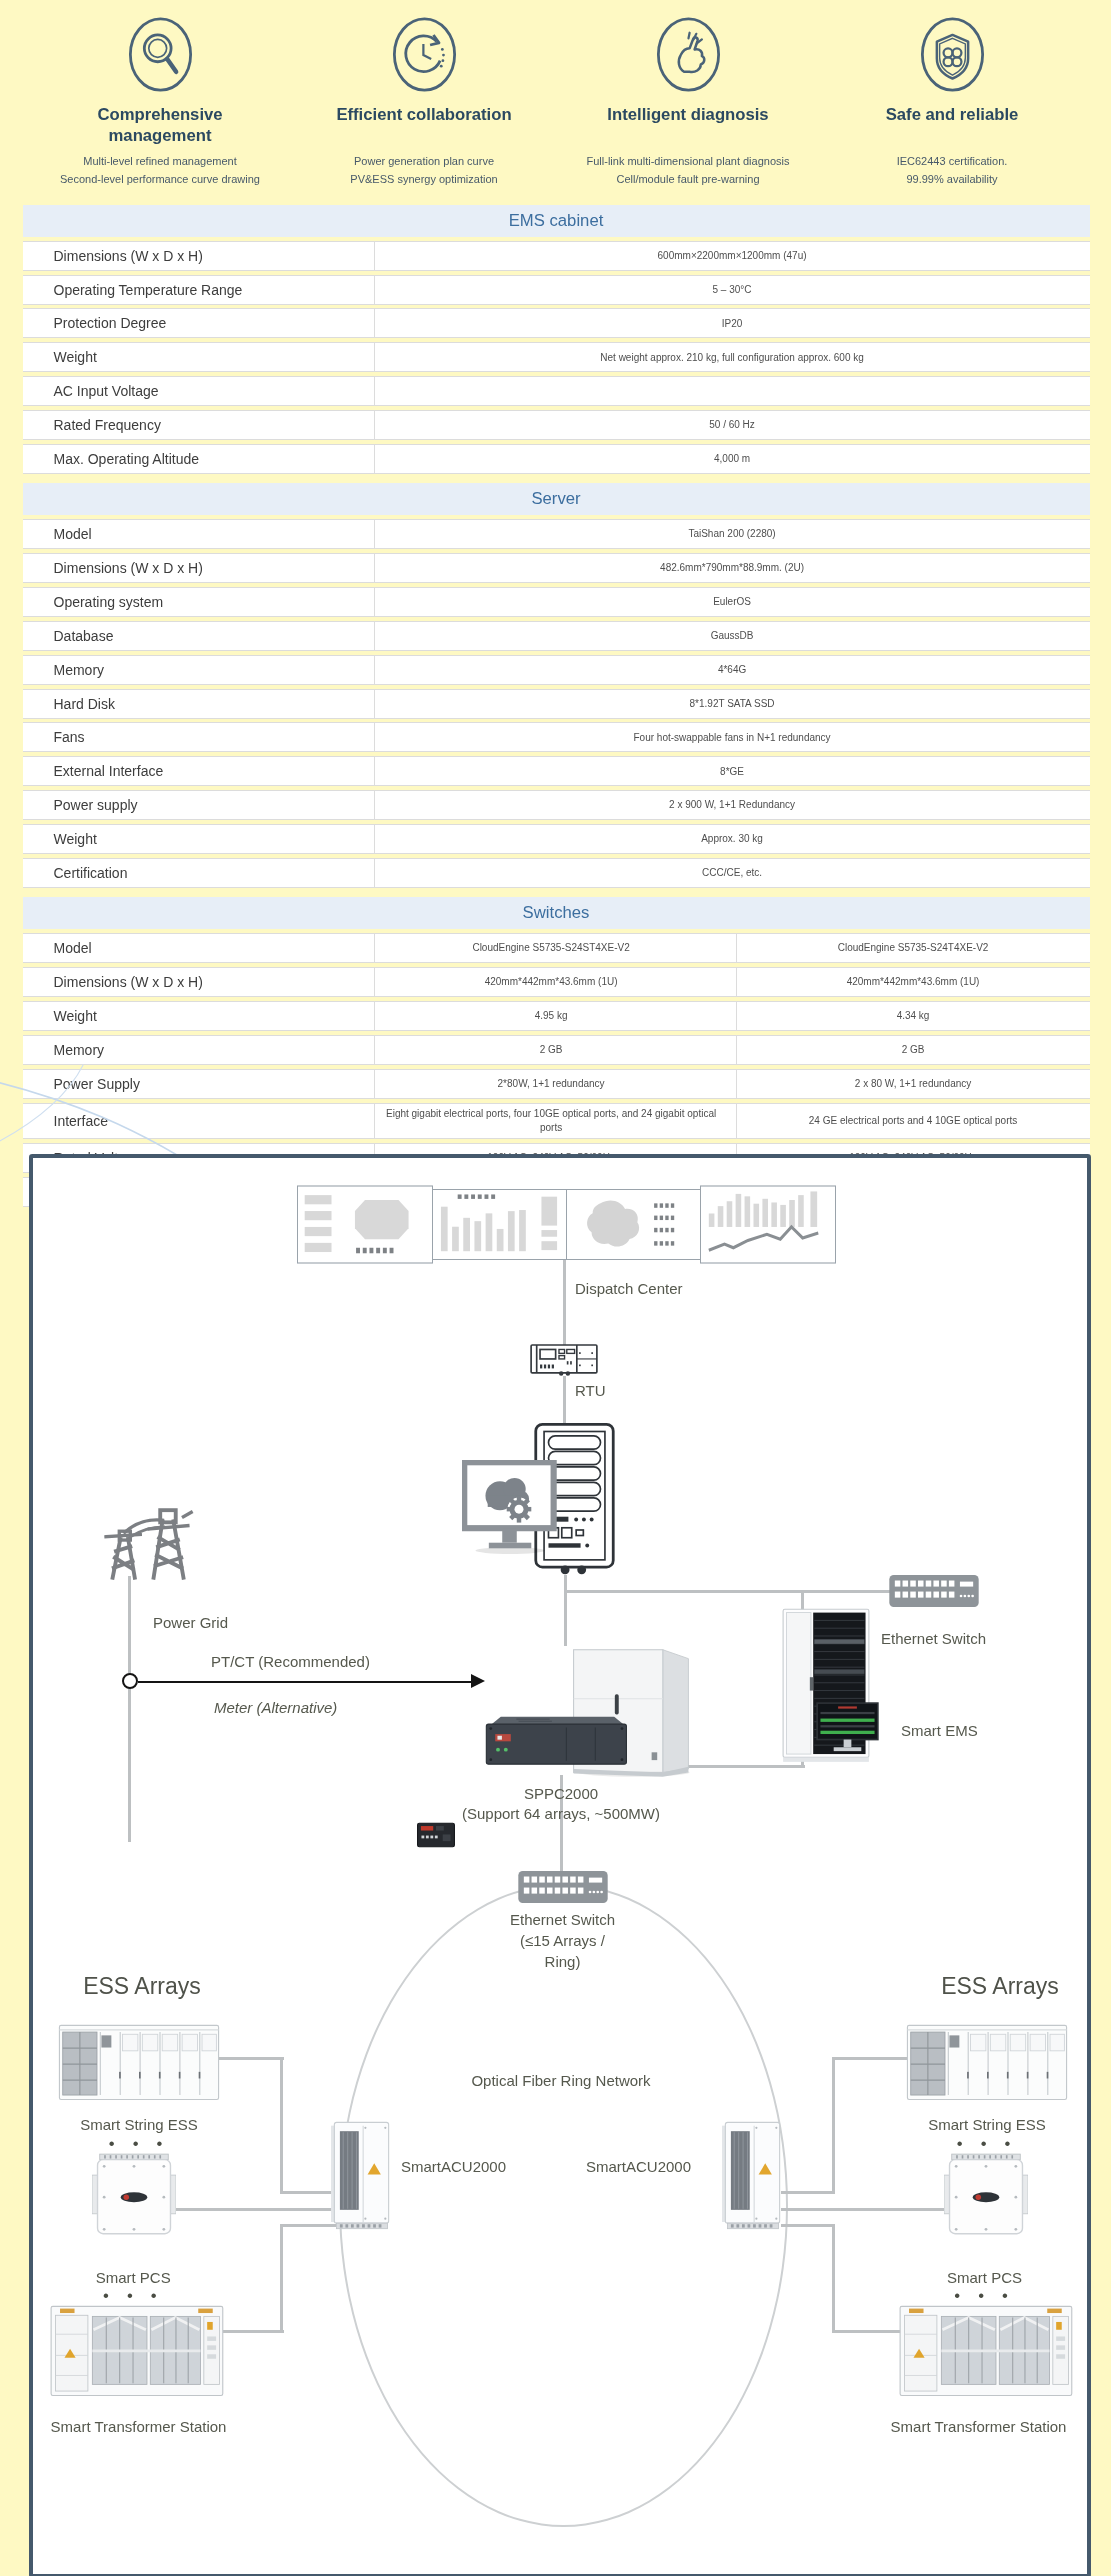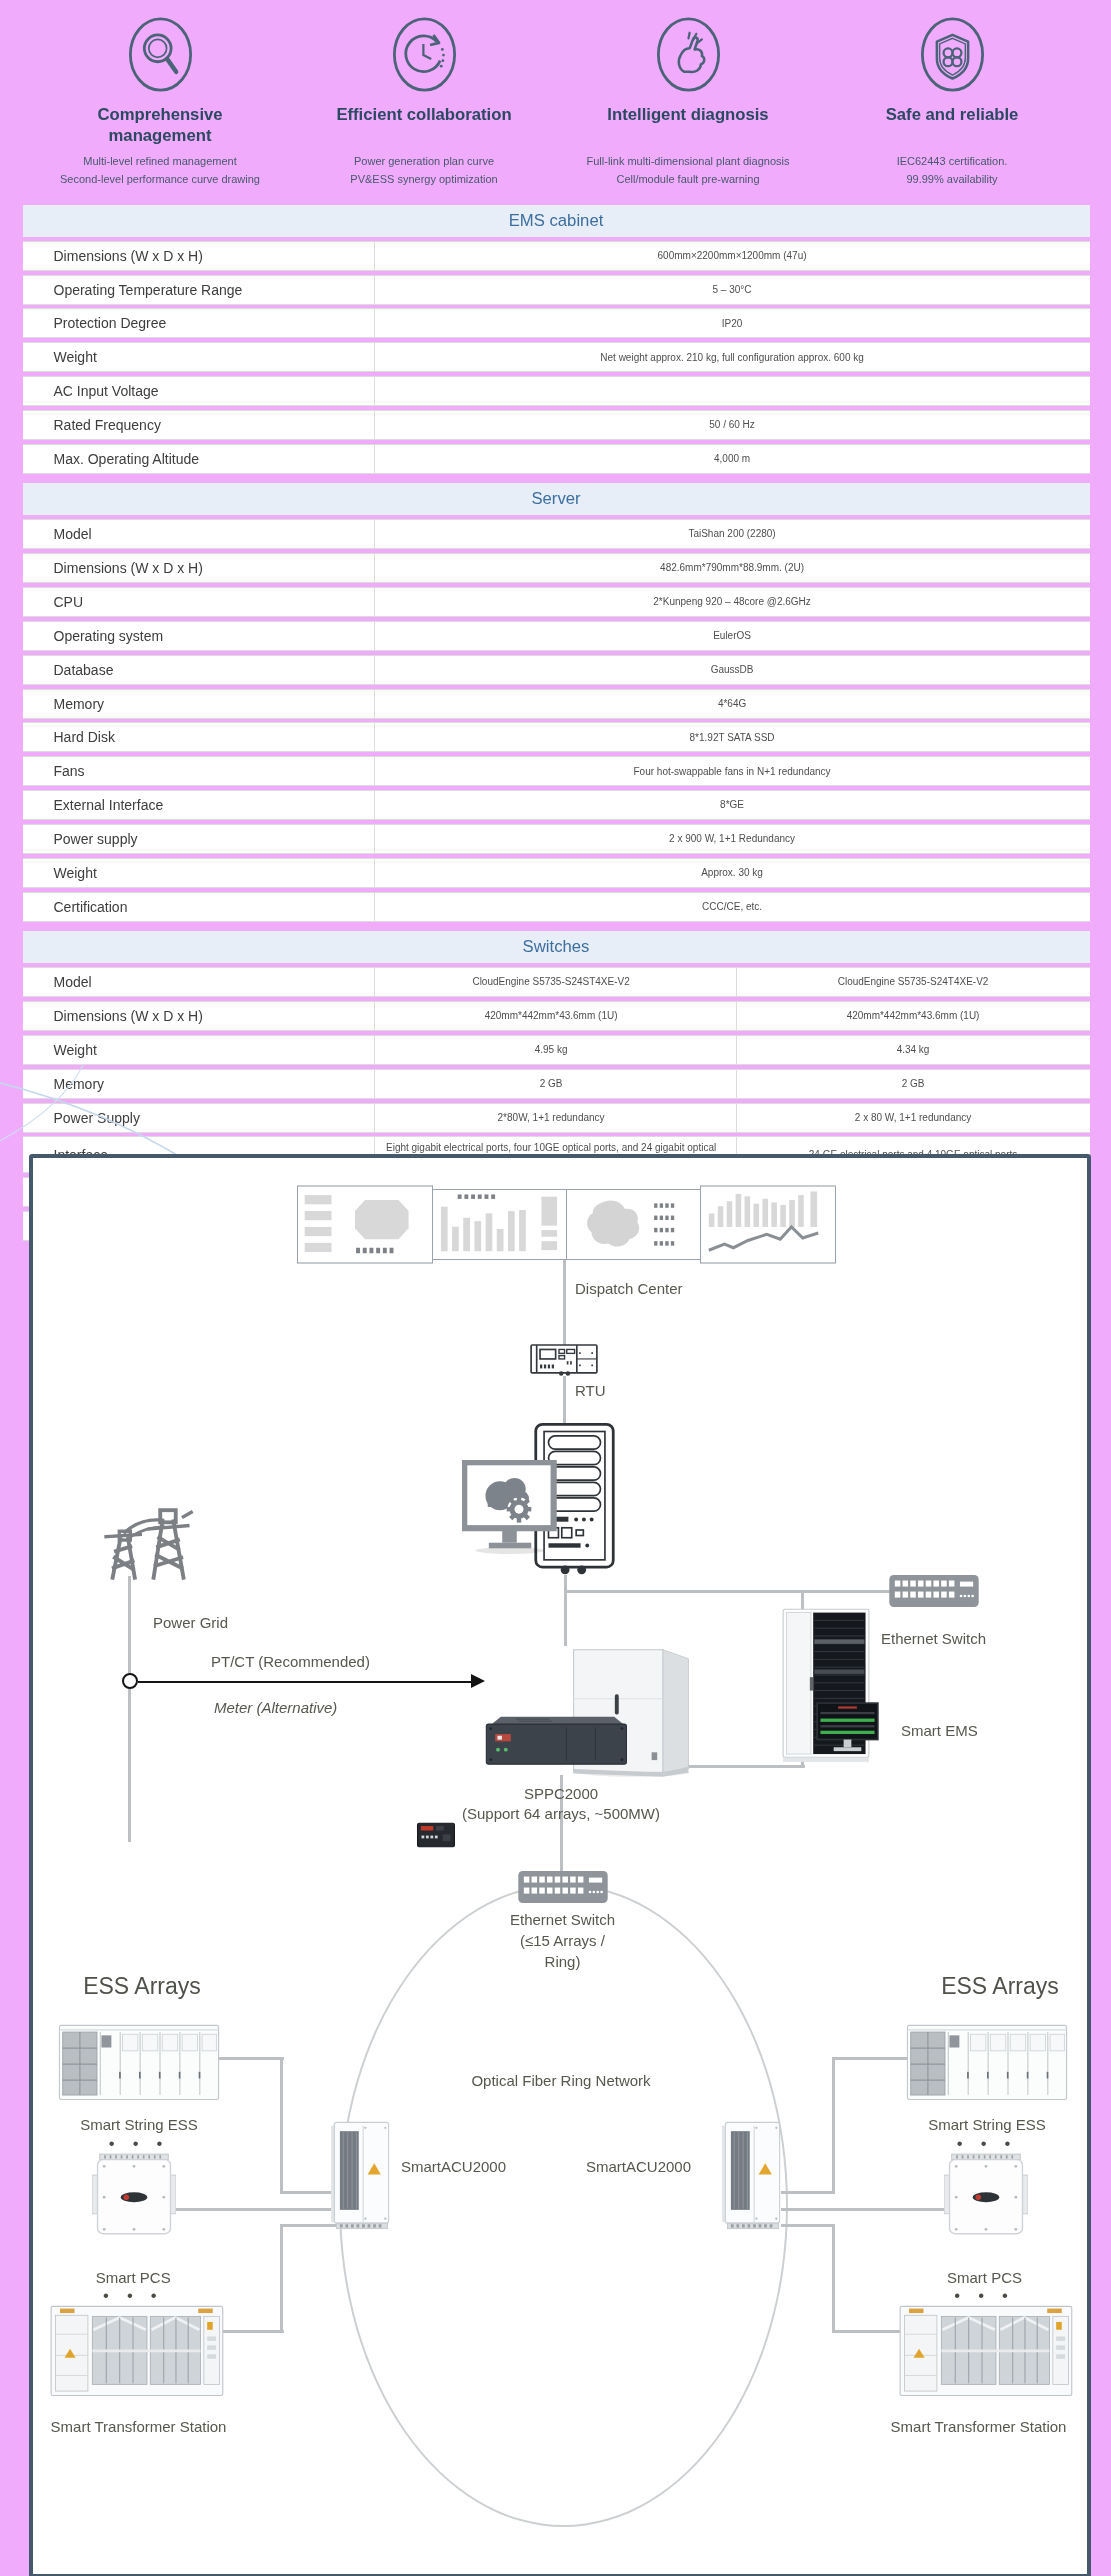--- a/index.html
+++ b/index.html
@@ -1,16 +1,16 @@
 <!DOCTYPE html>
 <html style="font-size:9px"><head>
 <meta charset="utf-8">
 <style>
   html,body{margin:0;padding:0;background:#fff;}
-  #page{position:relative;width:1112px;height:2576px;background:#f0abfc;overflow:hidden;
+  #page{position:relative;width:1112px;height:2576px;background:#fef9c3;overflow:hidden;
         font-family:"Liberation Sans",sans-serif;}
 
   
   .features{display:flex;padding:15.6px 28px 0;}
   .feat{flex:1;text-align:center;}
   .feat svg{display:block;margin:0 auto;}
   .feat-title{height:48px;font-size:16.7px;font-weight:bold;color:#2b4961;line-height:1.3;
               margin:11px auto 0;max-width:189px;}
   .feat-sub{font-size:11px;color:#47596a;line-height:1.65;}
 
@@ -146,24 +146,20 @@
       </div>
 
     <div class="thead">Server</div>
     <div class="trow">
         <div class="tl">Model</div>
         <div class="tv">TaiShan 200 (2280)</div>
       </div>
     <div class="trow">
         <div class="tl">Dimensions (W x D x H)</div>
         <div class="tv">482.6mm*790mm*88.9mm. (2U)</div>
-      </div>
-    <div class="trow">
-        <div class="tl">CPU</div>
-        <div class="tv">2*Kunpeng 920 – 48core @2.6GHz</div>
       </div>
     <div class="trow">
         <div class="tl">Operating system</div>
         <div class="tv">EulerOS</div>
       </div>
     <div class="trow">
         <div class="tl">Database</div>
         <div class="tv">GaussDB</div>
       </div>
     <div class="trow">

